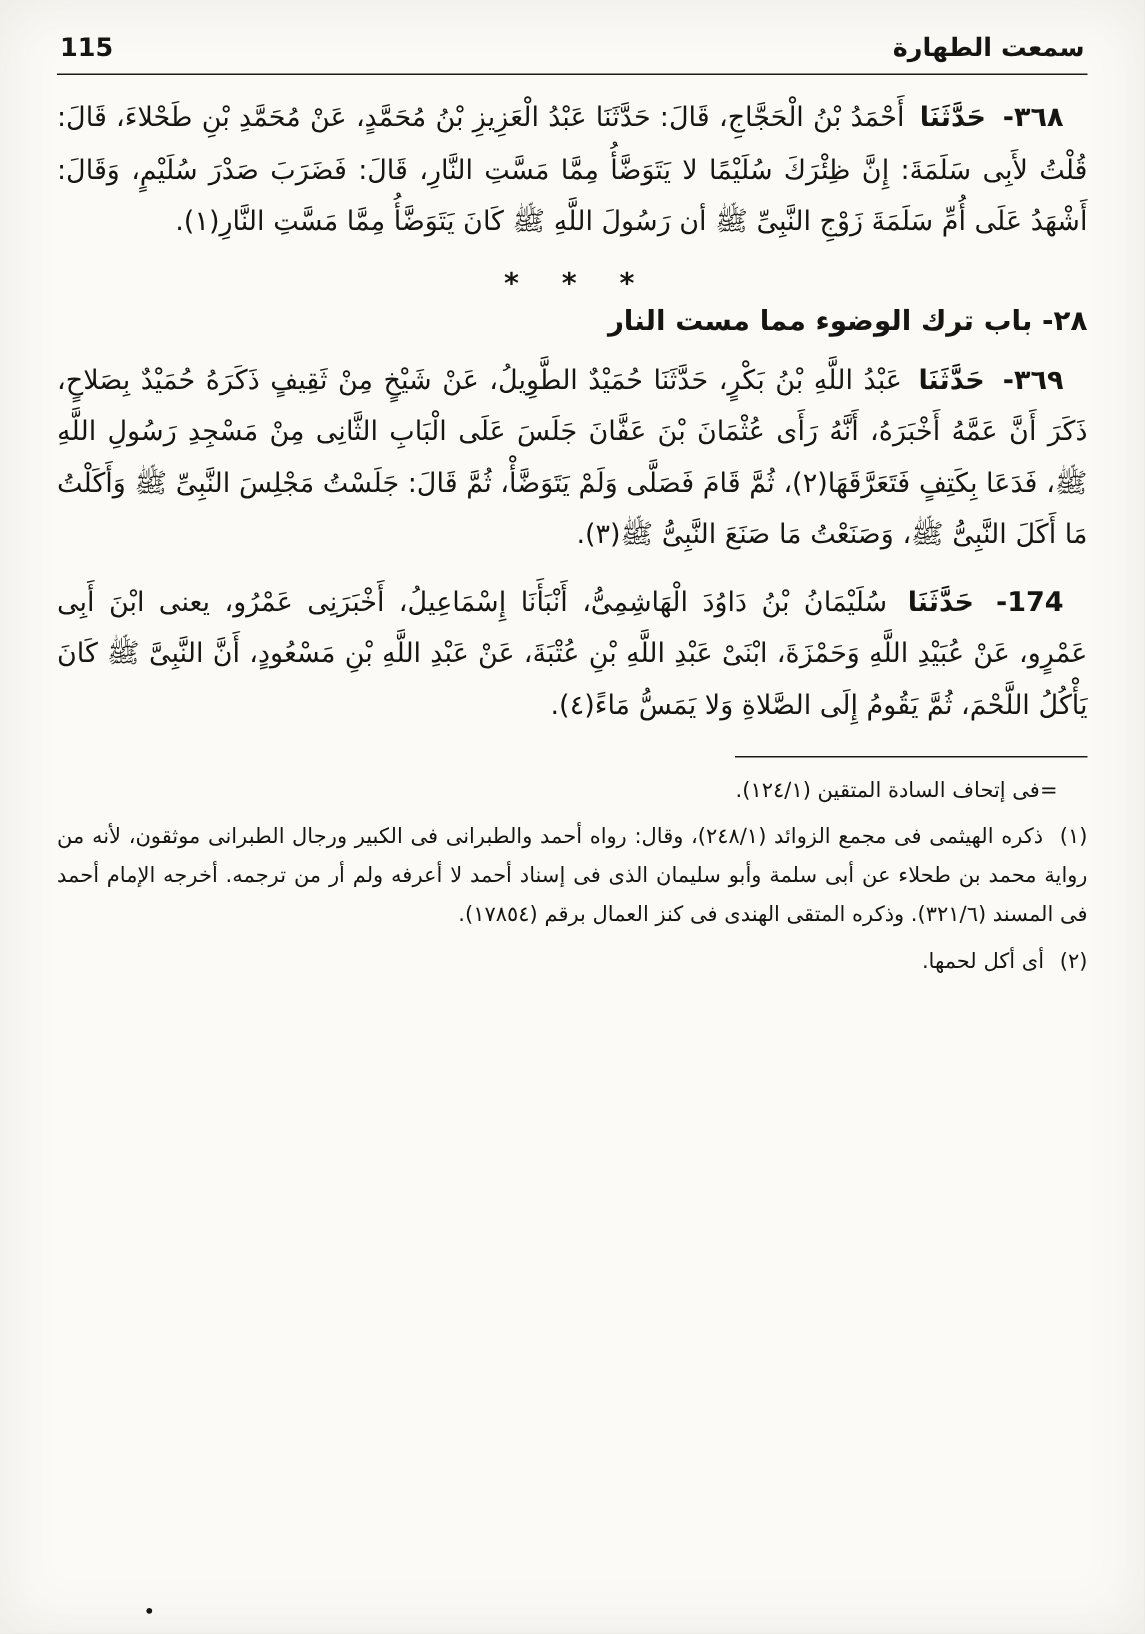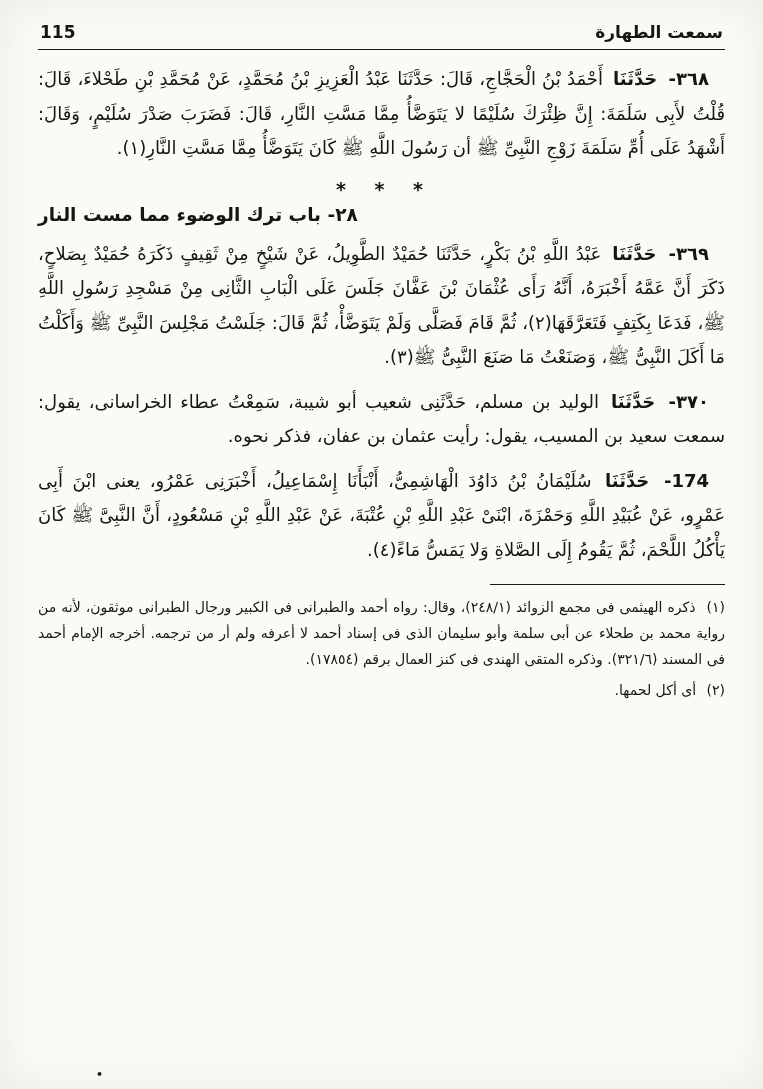--- a/index.html
+++ b/index.html
@@ -54,21 +54,21 @@
   }
   .stars {
     text-align: center;
     font-size: 19px;
     font-weight: bold;
     letter-spacing: 4px;
     word-spacing: 14px;
     margin: 12px 0 2px 0;
   }
   .chapter {
-    text-align: left;
+    text-align: right;
     font-size: 18.5px;
     font-weight: bold;
     margin: 4px 0 12px 0;
   }
   
   .fn-rule {
     width: 235px;
     border: 0;
     border-top: 1.2px solid #1c1b19;
     margin: 16px 0 9px 0; 
@@ -118,38 +118,34 @@
     <div class="stars">* * *</div>
 
     <h2 class="chapter">٢٨- باب ترك الوضوء مما مست النار</h2>
 
     <p class="hadith">
       <span class="hnum">٣٦٩-</span>
       <span class="lead">حَدَّثَنَا</span>
       <span class="htext">عَبْدُ اللَّهِ بْنُ بَكْرٍ، حَدَّثَنَا حُمَيْدٌ الطَّوِيلُ، عَنْ شَيْخٍ مِنْ ثَقِيفٍ ذَكَرَهُ حُمَيْدٌ بِصَلاحٍ، ذَكَرَ أَنَّ عَمَّهُ أَخْبَرَهُ، أَنَّهُ رَأَى عُثْمَانَ بْنَ عَفَّانَ جَلَسَ عَلَى الْبَابِ الثَّانِى مِنْ مَسْجِدِ رَسُولِ اللَّهِ ﷺ، فَدَعَا بِكَتِفٍ فَتَعَرَّقَهَا(٢)، ثُمَّ قَامَ فَصَلَّى وَلَمْ يَتَوَضَّأْ، ثُمَّ قَالَ: جَلَسْتُ مَجْلِسَ النَّبِىِّ ﷺ وَأَكَلْتُ مَا أَكَلَ النَّبِىُّ ﷺ، وَصَنَعْتُ مَا صَنَعَ النَّبِىُّ ﷺ(٣).</span>
     </p>
 
-    <p class="hadith">
-      <span class="hnum">٣٧٠-</span>
-      <span class="lead">حَدَّثَنَا</span>
-      <span class="htext">الوليد بن مسلم، حَدَّثَنِى شعيب أبو شيبة، سَمِعْتُ عطاء الخراسانى، يقول: سمعت سعيد بن المسيب، يقول: رأيت عثمان بن عفان، فذكر نحوه.</span>
-    </p>
 
     <p class="hadith">
       <span class="hnum">174-</span>
       <span class="lead">حَدَّثَنَا</span>
       <span class="htext">سُلَيْمَانُ بْنُ دَاوُدَ الْهَاشِمِىُّ، أَنْبَأَنَا إِسْمَاعِيلُ، أَخْبَرَنِى عَمْرُو، يعنى ابْنَ أَبِى عَمْرٍو، عَنْ عُبَيْدِ اللَّهِ وَحَمْزَةَ، ابْنَىْ عَبْدِ اللَّهِ بْنِ عُتْبَةَ، عَنْ عَبْدِ اللَّهِ بْنِ مَسْعُودٍ، أَنَّ النَّبِىَّ ﷺ كَانَ يَأْكُلُ اللَّحْمَ، ثُمَّ يَقُومُ إِلَى الصَّلاةِ وَلا يَمَسُّ مَاءً(٤).</span>
     </p>
 
   </main>
 
   <hr class="fn-rule">
 
   <section class="footnotes">
 
+    <p class="fn fn-cont">=فى إتحاف السادة المتقين (١٢٤/١).</p>
 
     <p class="fn">
       <span class="fn-marker">(١)</span>
       <span class="fn-text">ذكره الهيثمى فى مجمع الزوائد (٢٤٨/١)، وقال: رواه أحمد والطبرانى فى الكبير ورجال الطبرانى موثقون، لأنه من رواية محمد بن طحلاء عن أبى سلمة وأبو سليمان الذى فى إسناد أحمد لا أعرفه ولم أر من ترجمه. أخرجه الإمام أحمد فى المسند (٣٢١/٦). وذكره المتقى الهندى فى كنز العمال برقم (١٧٨٥٤).</span>
     </p>
 
     <p class="fn">
       <span class="fn-marker">(٢)</span>
       <span class="fn-text">أى أكل لحمها.</span>
     </p>

